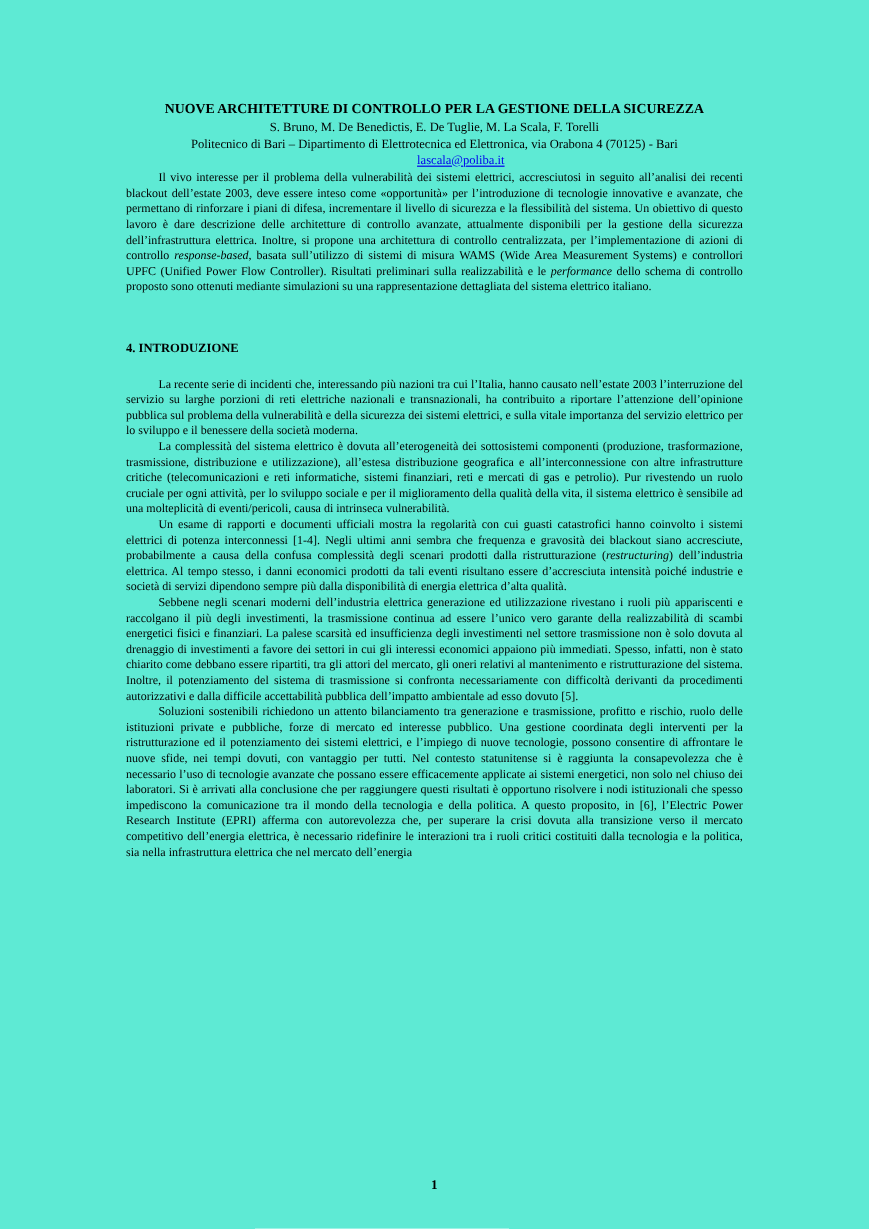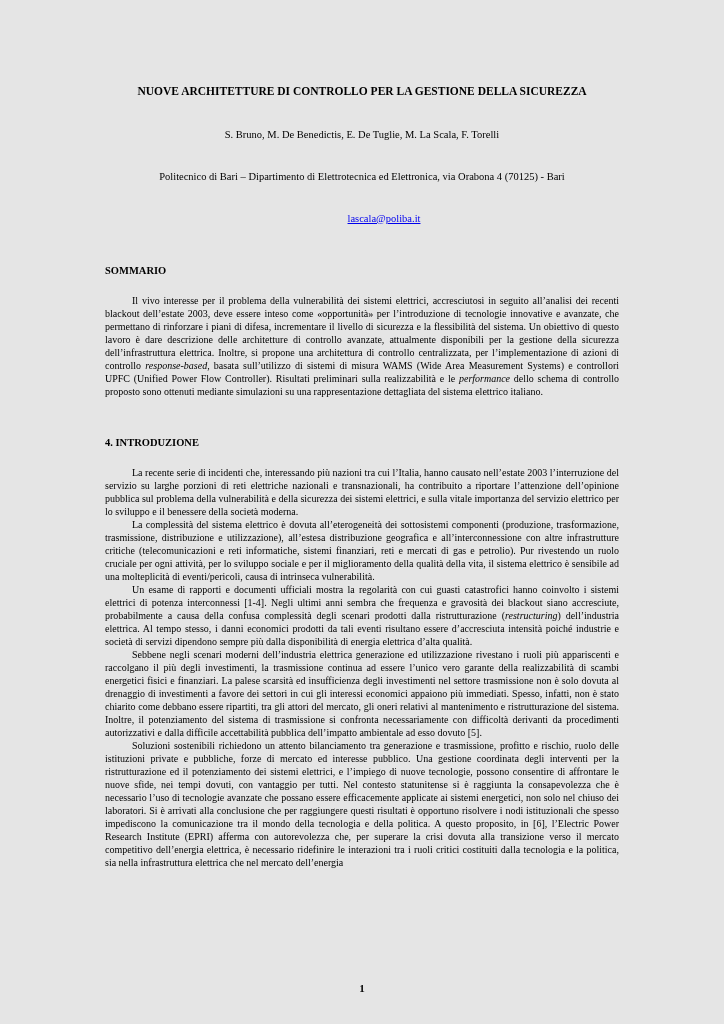--- a/index.html
+++ b/index.html
@@ -6,38 +6,37 @@
     margin: 0;
     padding: 0;
     background: #ffffff;
   }
   .page {
     position: relative;
     width: 724px;
     height: 1024px;
     box-sizing: border-box;
     padding: 84px 105px 0 105px;
-    background: #e5e5e5;
+    background: #5eead4;
     color: #000000;
     font-family: "Liberation Serif", "DejaVu Serif", serif;
     overflow: hidden;
   }
   .title-block {
     text-align: center;
     font-weight: bold;
     font-size: 11.5px;
     line-height: 15.5px;
   }
   .authors-line,
   .affiliation-line,
   .email-line {
     text-align: center;
     font-size: 10.5px;
     line-height: 14px;
-    margin-top: 28px;
   }
   .authors-line { }
   .email-line a {
     cursor: pointer;
     padding-left: 44px;
   }
   .section-heading {
     font-size: 10.5px;
     font-weight: bold;
     line-height: 13px;
@@ -72,21 +71,20 @@
 
   <div class="authors-line">S. Bruno, M. De Benedictis, E. De Tuglie, M. La Scala, F. Torelli</div>
 
   <div class="affiliation-line">Politecnico di Bari – Dipartimento di Elettrotecnica ed Elettronica, via Orabona 4 (70125) - Bari</div>
 
   <div class="email-line">
     <a href="#" style="color: rgb(0, 0, 238);">lascala@poliba.it</a>
   </div>
 
   <div>
-      <h2 class="section-heading">SOMMARIO</h2>
       <p class="body-paragraph"><span>Il vivo interesse per il problema della vulnerabilità dei sistemi elettrici, accresciutosi in seguito all’analisi dei recenti blackout dell’estate 2003, deve essere inteso come «opportunità» per l’introduzione di tecnologie innovative e avanzate, che permettano di rinforzare i piani di difesa, incrementare il livello di sicurezza e la flessibilità del sistema. Un obiettivo di questo lavoro è dare descrizione delle architetture di controllo avanzate, attualmente disponibili per la gestione della sicurezza dell’infrastruttura elettrica. Inoltre, si propone una architettura di controllo centralizzata, per l’implementazione di azioni di controllo </span><span class="run-italic">response-based</span><span>, basata sull’utilizzo di sistemi di misura WAMS (Wide Area Measurement Systems) e controllori UPFC (Unified Power Flow Controller). Risultati preliminari sulla realizzabilità e le </span><span class="run-italic">performance</span><span> dello schema di controllo proposto sono ottenuti mediante simulazioni su una rappresentazione dettagliata del sistema elettrico italiano.</span></p>
       <h2 class="section-heading">4. INTRODUZIONE</h2>
       <p class="body-paragraph"><span>La recente serie di incidenti che, interessando più nazioni tra cui l’Italia, hanno causato nell’estate 2003 l’interruzione del servizio su larghe porzioni di reti elettriche nazionali e transnazionali, ha contribuito a riportare l’attenzione dell’opinione pubblica sul problema della vulnerabilità e della sicurezza dei sistemi elettrici, e sulla vitale importanza del servizio elettrico per lo sviluppo e il benessere della società moderna.</span></p>
       <p class="body-paragraph"><span>La complessità del sistema elettrico è dovuta all’eterogeneità dei sottosistemi componenti (produzione, trasformazione, trasmissione, distribuzione e utilizzazione), all’estesa distribuzione geografica e all’interconnessione con altre infrastrutture critiche (telecomunicazioni e reti informatiche, sistemi finanziari, reti e mercati di gas e petrolio). Pur rivestendo un ruolo cruciale per ogni attività, per lo sviluppo sociale e per il miglioramento della qualità della vita, il sistema elettrico è sensibile ad una molteplicità di eventi/pericoli, causa di intrinseca vulnerabilità.</span></p>
       <p class="body-paragraph"><span>Un esame di rapporti e documenti ufficiali mostra la regolarità con cui guasti catastrofici hanno coinvolto i sistemi elettrici di potenza interconnessi [1-4]. Negli ultimi anni sembra che frequenza e gravosità dei blackout siano accresciute, probabilmente a causa della confusa complessità degli scenari prodotti dalla ristrutturazione (</span><span class="run-italic">restructuring</span><span>) dell’industria elettrica. Al tempo stesso, i danni economici prodotti da tali eventi risultano essere d’accresciuta intensità poiché industrie e società di servizi dipendono sempre più dalla disponibilità di energia elettrica d’alta qualità.</span></p>
       <p class="body-paragraph"><span>Sebbene negli scenari moderni dell’industria elettrica generazione ed utilizzazione rivestano i ruoli più appariscenti e raccolgano il più degli investimenti, la trasmissione continua ad essere l’unico vero garante della realizzabilità di scambi energetici fisici e finanziari. La palese scarsità ed insufficienza degli investimenti nel settore trasmissione non è solo dovuta al drenaggio di investimenti a favore dei settori in cui gli interessi economici appaiono più immediati. Spesso, infatti, non è stato chiarito come debbano essere ripartiti, tra gli attori del mercato, gli oneri relativi al mantenimento e ristrutturazione del sistema. Inoltre, il potenziamento del sistema di trasmissione si confronta necessariamente con difficoltà derivanti da procedimenti autorizzativi e dalla difficile accettabilità pubblica dell’impatto ambientale ad esso dovuto [5].</span></p>
       <p class="body-paragraph"><span>Soluzioni sostenibili richiedono un attento bilanciamento tra generazione e trasmissione, profitto e rischio, ruolo delle istituzioni private e pubbliche, forze di mercato ed interesse pubblico. Una gestione coordinata degli interventi per la ristrutturazione ed il potenziamento dei sistemi elettrici, e l’impiego di nuove tecnologie, possono consentire di affrontare le nuove sfide, nei tempi dovuti, con vantaggio per tutti. Nel contesto statunitense si è raggiunta la consapevolezza che è necessario l’uso di tecnologie avanzate che possano essere efficacemente applicate ai sistemi energetici, non solo nel chiuso dei laboratori. Si è arrivati alla conclusione che per raggiungere questi risultati è opportuno risolvere i nodi istituzionali che spesso impediscono la comunicazione tra il mondo della tecnologia e della politica. A questo proposito, in [6], l’Electric Power Research Institute (EPRI) afferma con autorevolezza che, per superare la crisi dovuta alla transizione verso il mercato competitivo dell’energia elettrica, è necessario ridefinire le interazioni tra i ruoli critici costituiti dalla tecnologia e la politica, sia nella infrastruttura elettrica che nel mercato dell’energia</span></p>
     </div>
 
   <div class="page-number">1</div>

